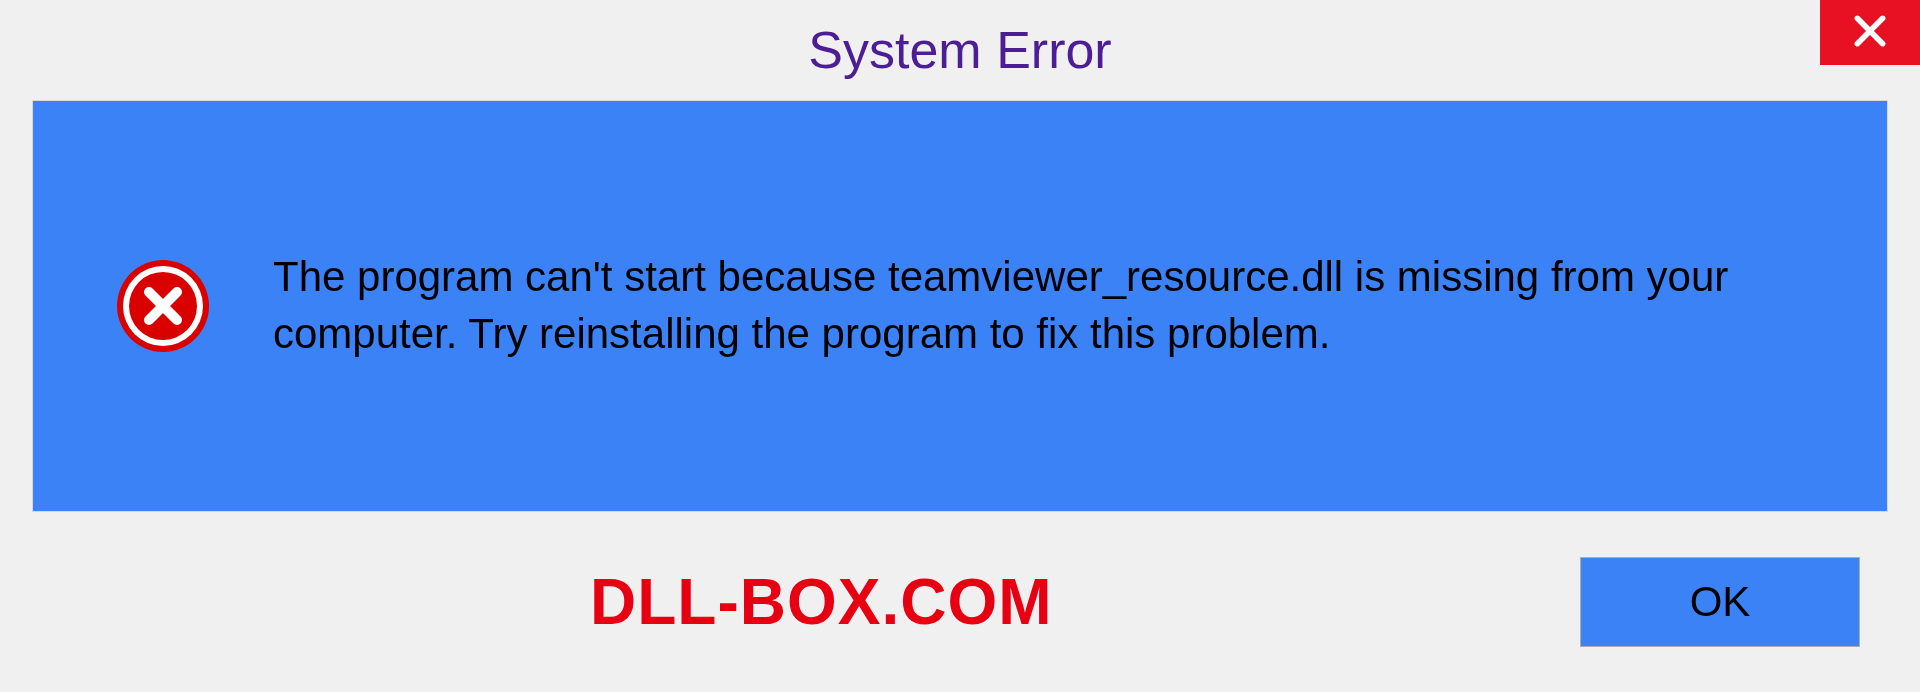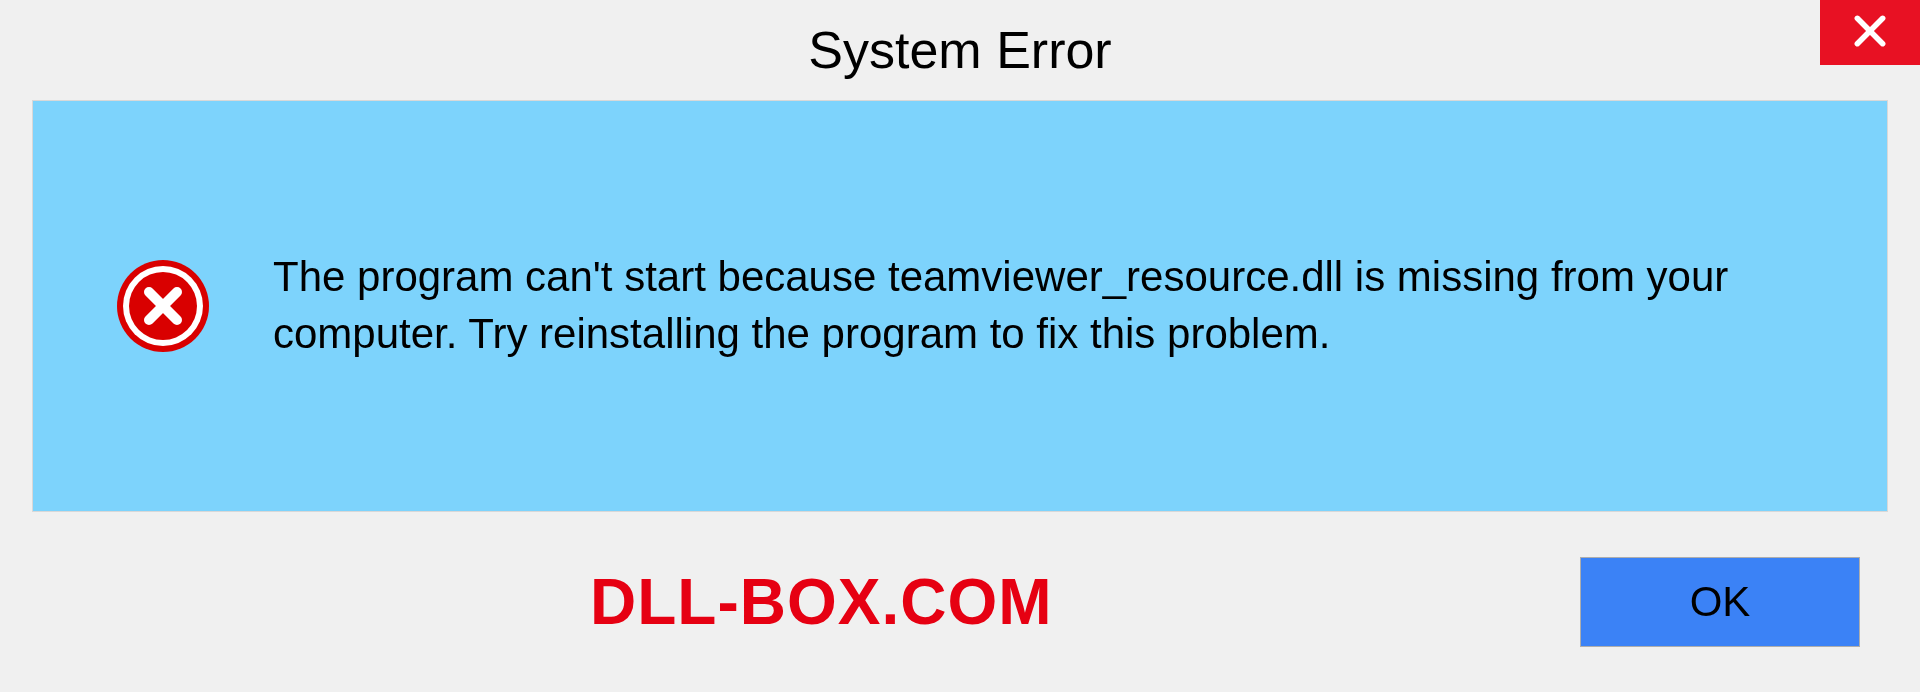--- a/index.html
+++ b/index.html
@@ -26,40 +26,40 @@
       height: 100px;
       display: flex;
       align-items: center;
       justify-content: center;
       position: relative;
       padding: 0 30px;
     }
     .title {
       font-size: 52px;
       font-weight: 400;
-      color: #000000;
+      color: #4c1d95;
     }
     .close-btn {
       position: absolute;
       top: 0;
       right: 0;
       width: 100px;
       height: 65px;
       background: #e81123;
       display: flex;
       align-items: center;
       justify-content: center;
       cursor: pointer;
     }
     .close-btn svg {
       width: 38px;
       height: 38px;
     }
     .content-panel {
-      background: #7dd3fc;
+      background: #3b82f6;
       border: 1px solid #d8d8d8;
       margin: 0 32px;
       flex: 1;
       display: flex;
       align-items: center;
       padding: 40px 60px 40px 80px;
       gap: 60px;
     }
     .error-icon {
       flex-shrink: 0;

